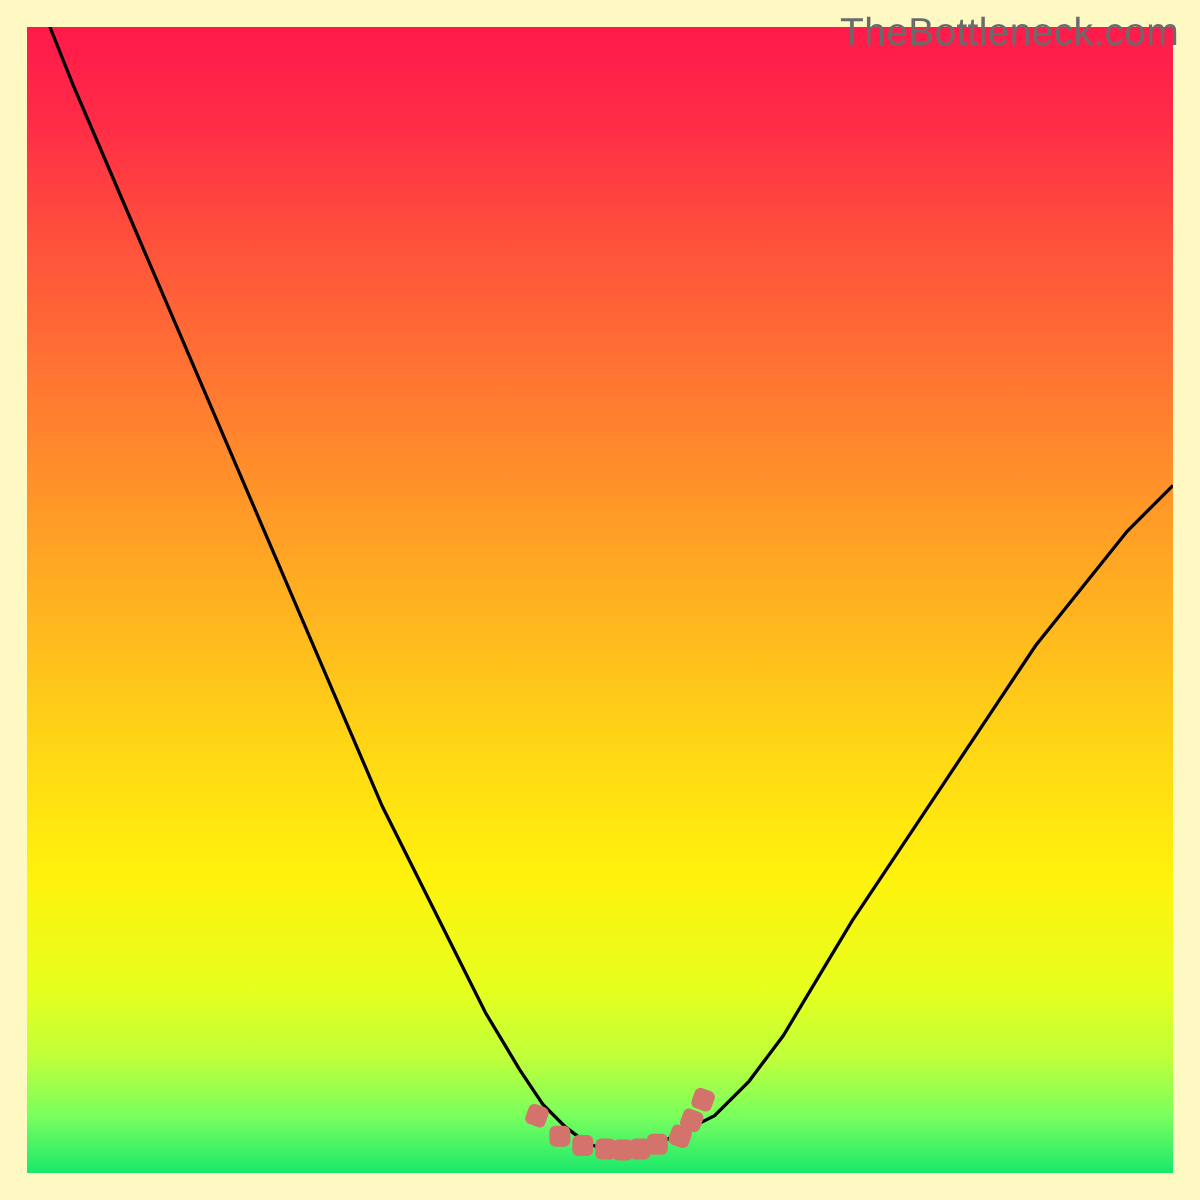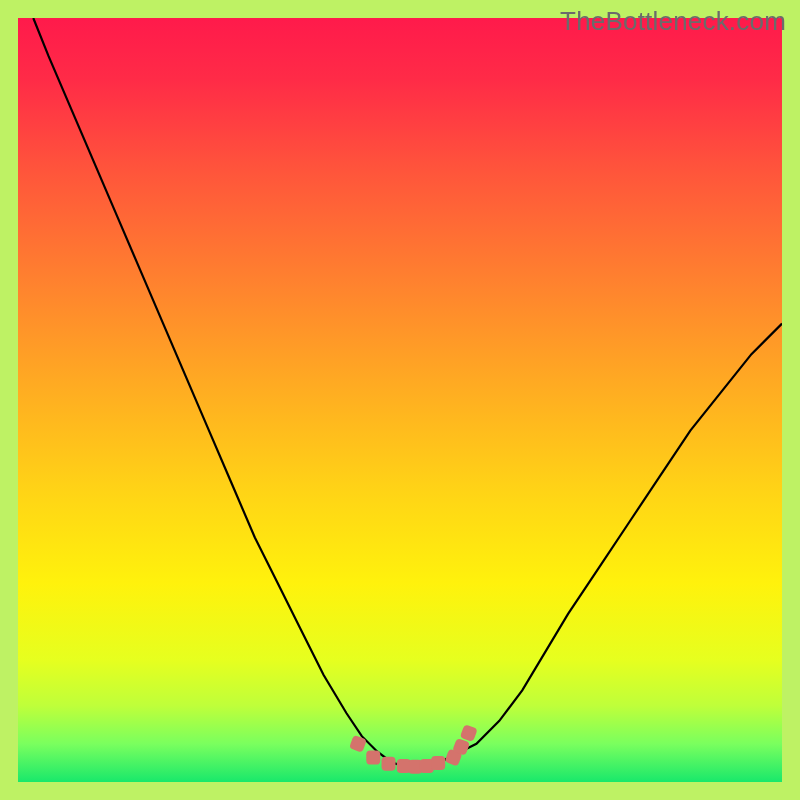--- a/index.html
+++ b/index.html
@@ -8,21 +8,21 @@
     width: 800px;
     height: 800px;
     background: #000;
     overflow: hidden;
     font-family: Arial, Helvetica, sans-serif;
   }
   .frame {
     position: relative;
     width: 800px;
     height: 800px;
-    background: #bef264;
+    background: #fef9c3;
   }
   .watermark {
     position: absolute;
     top: 6px;
     right: 14px;
     color: #6b6b6b;
     font-size: 26px;
     font-weight: 400;
     letter-spacing: 0.2px;
     z-index: 5;

